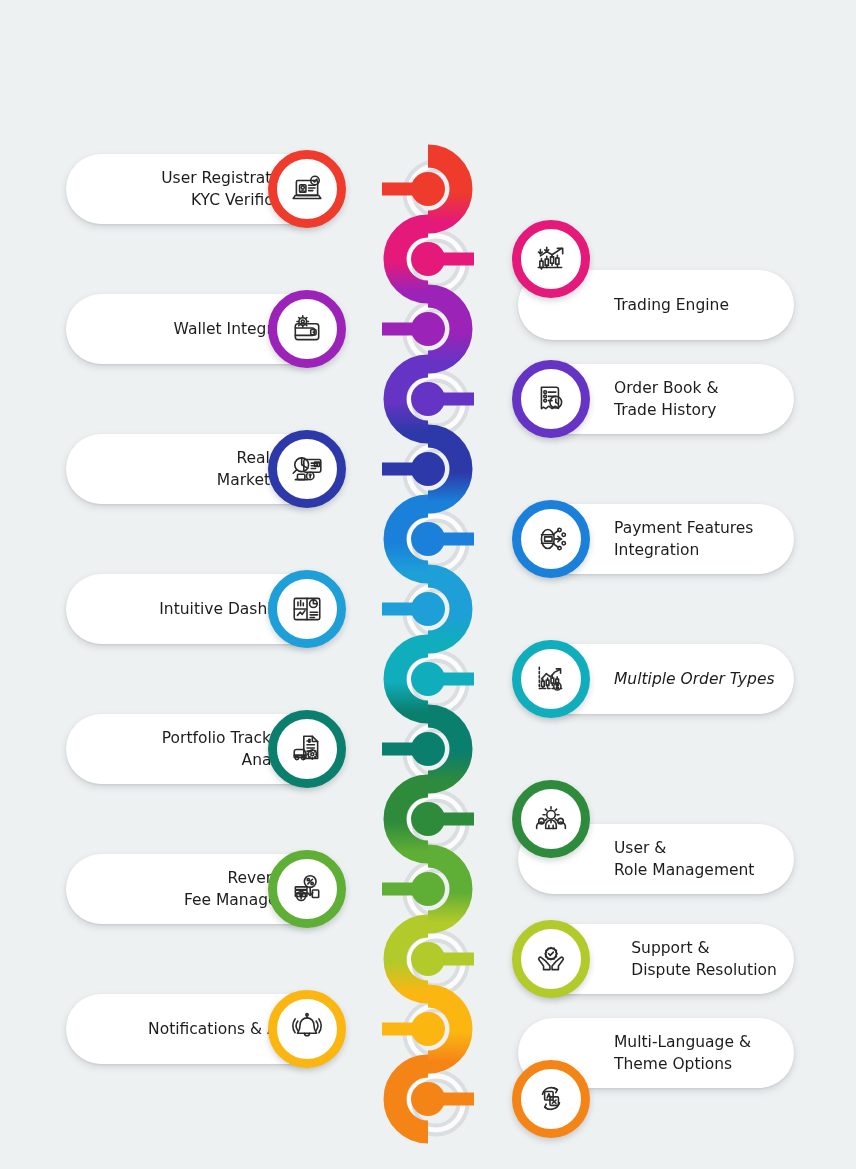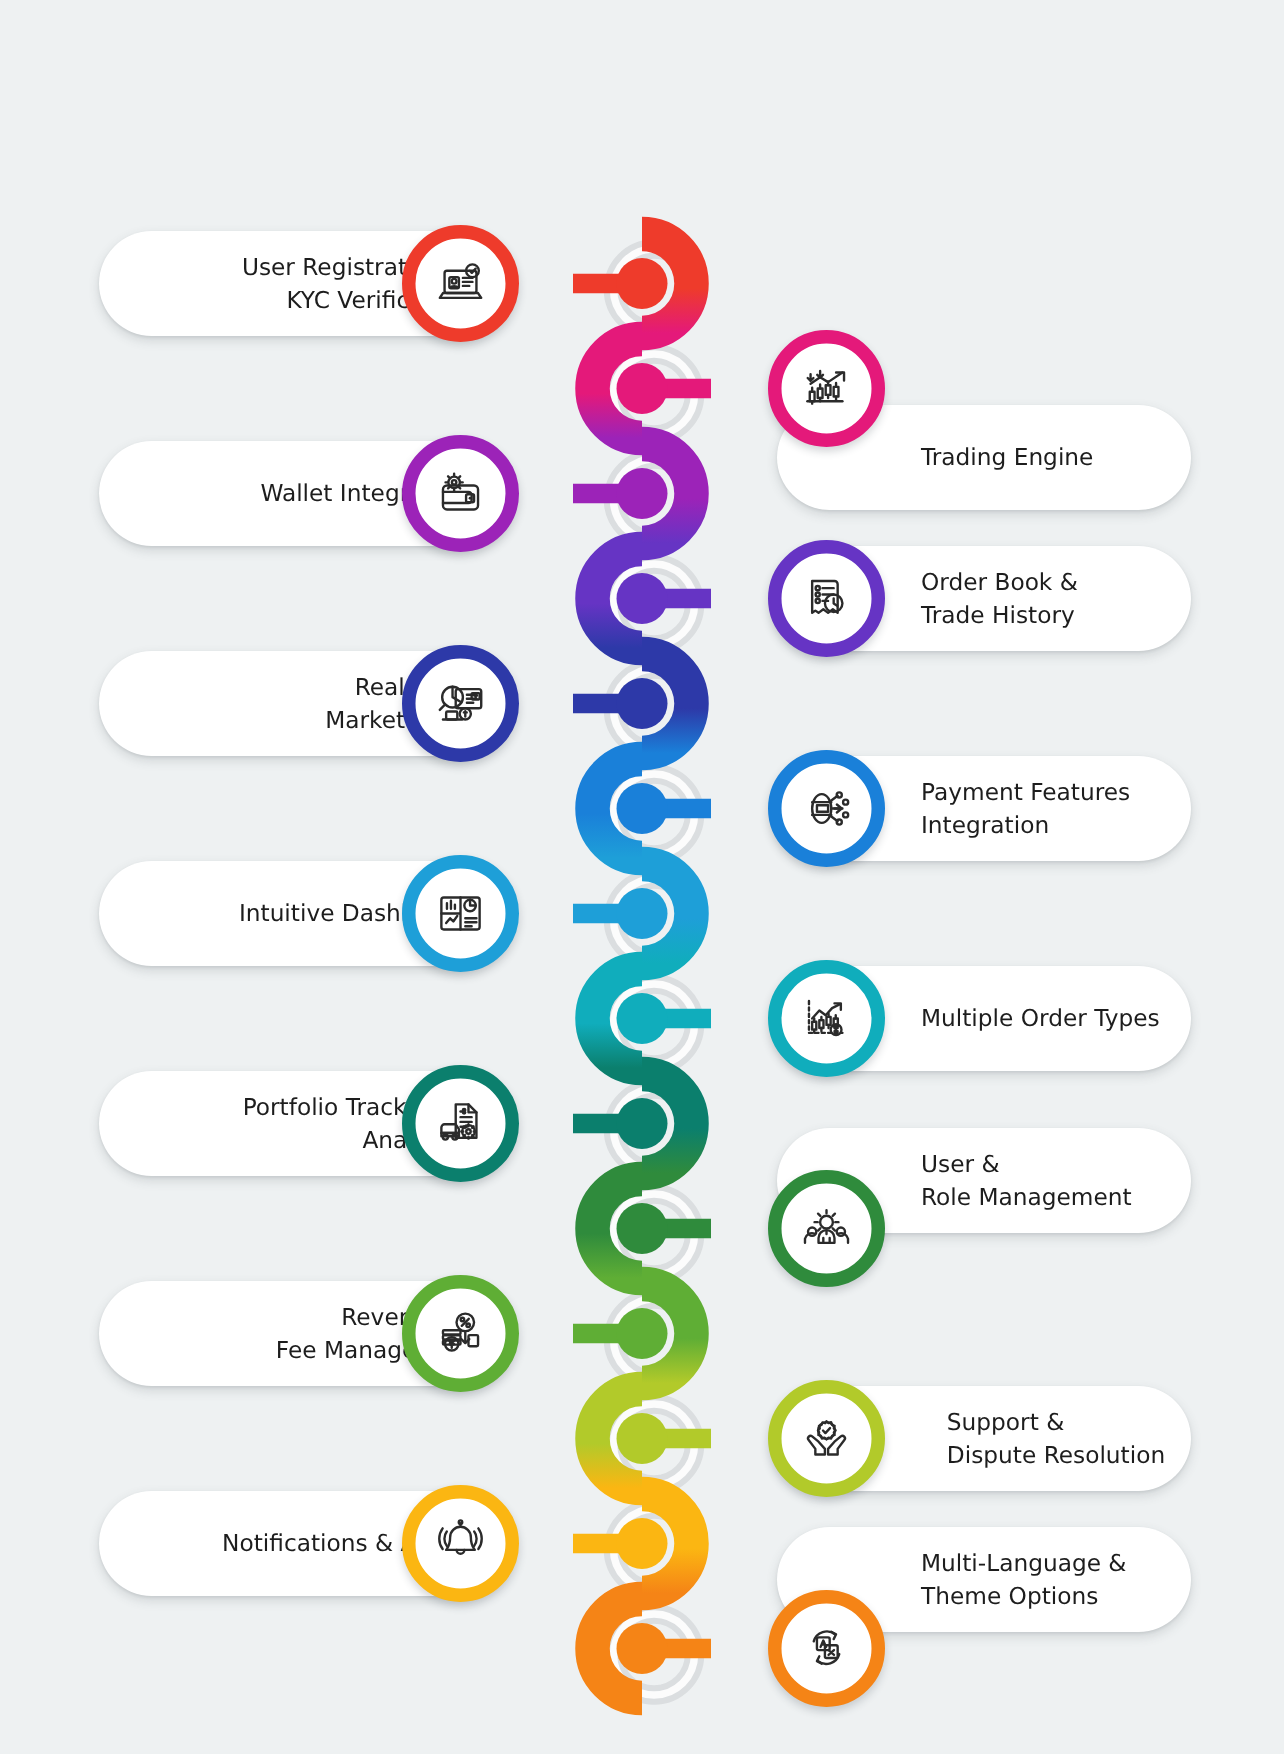--- a/index.html
+++ b/index.html
@@ -387,21 +387,21 @@
             <rect x="4" y="6" width="24" height="20" rx="1.5" fill="none" stroke="#2b2b2b" stroke-width="1.5" stroke-linecap="round" stroke-linejoin="round"></rect>
      <path d="M16 6v20M4 16h12" fill="none" stroke="#2b2b2b" stroke-width="1.5" stroke-linecap="round" stroke-linejoin="round"></path>
      <path d="M7.5 13V9.5M10 13V8M12.5 13v-2.5" fill="none" stroke="#2b2b2b" stroke-width="1.5" stroke-linecap="round" stroke-linejoin="round"></path>
      <circle cx="22" cy="11" r="3.6" fill="none" stroke="#2b2b2b" stroke-width="1.5" stroke-linecap="round" stroke-linejoin="round"></circle>
             <path d="M22 7.4V11h3.6" fill="none" stroke="#2b2b2b" stroke-width="1.5" stroke-linecap="round" stroke-linejoin="round"></path>
      <path d="M7 22l2.5-3 2 2 2.5-3.5" fill="none" stroke="#2b2b2b" stroke-width="1.5" stroke-linecap="round" stroke-linejoin="round"></path>
      <path d="M19 19h7M19 21.5h7M19 24h4" fill="none" stroke="#2b2b2b" stroke-width="1.5" stroke-linecap="round" stroke-linejoin="round"></path>
           </svg>
         </div>
       </div>
-      <div class="card right" style="top: 644px;">
+      <div class="card right" style="top: 644px; font-style: italic;">
         <div class="label">Multiple Order Types</div>
       </div>
       <div class="medallion" style="left: 512px; top: 640px; border: 9px solid rgb(16, 173, 188);">
         <div class="inner">
           <svg viewBox="0 0 32 32">
             <path d="M5 5v20h21" stroke-dasharray="2 2" fill="none" stroke="#2b2b2b" stroke-width="1.5" stroke-linecap="round" stroke-linejoin="round"></path>
      <rect x="7" y="18" width="2.6" height="5" fill="none" stroke="#2b2b2b" stroke-width="1.5" stroke-linecap="round" stroke-linejoin="round"></rect>
             <path d="M8.3 16v2M8.3 23v2" fill="none" stroke="#2b2b2b" stroke-width="1.5" stroke-linecap="round" stroke-linejoin="round"></path>
      <rect x="11.5" y="17" width="2.6" height="5" fill="none" stroke="#2b2b2b" stroke-width="1.5" stroke-linecap="round" stroke-linejoin="round"></rect>
             <path d="M12.8 15v2M12.8 22v2" fill="none" stroke="#2b2b2b" stroke-width="1.5" stroke-linecap="round" stroke-linejoin="round"></path>
@@ -431,21 +431,21 @@
      <path d="M4 22v-3.5a2 2 0 012-2h7l2 3v2.5z" fill="none" stroke="#2b2b2b" stroke-width="1.5" stroke-linecap="round" stroke-linejoin="round"></path>
             <path d="M4 22h11v2H4z" fill="none" stroke="#2b2b2b" stroke-width="1.5" stroke-linecap="round" stroke-linejoin="round"></path>
      <circle cx="6.5" cy="24.5" r="1.6" fill="none" stroke="#2b2b2b" stroke-width="1.5" stroke-linecap="round" stroke-linejoin="round"></circle>
             <circle cx="12.5" cy="24.5" r="1.6" fill="none" stroke="#2b2b2b" stroke-width="1.5" stroke-linecap="round" stroke-linejoin="round"></circle>
      <circle cx="21" cy="21" r="4" fill="none" stroke="#2b2b2b" stroke-width="1.5" stroke-linecap="round" stroke-linejoin="round"></circle>
             <circle cx="21" cy="21" r="1.4" fill="none" stroke="#2b2b2b" stroke-width="1.5" stroke-linecap="round" stroke-linejoin="round"></circle>
      <path d="M21 16.5v1.2M21 24.3v1.2M25.5 21h-1.2M17.7 21h-1.2M24.2 17.8l-.9.9M18.8 23.2l-.9.9M24.2 24.2l-.9-.9M18.8 18.8l-.9-.9" fill="none" stroke="#2b2b2b" stroke-width="1.5" stroke-linecap="round" stroke-linejoin="round"></path>
           </svg>
         </div>
       </div>
-      <div class="card right" style="top: 752px;">
+      <div class="card right" style="top: 824px;">
         <div class="label">User &amp;
 Role Management</div>
       </div>
       <div class="medallion" style="left: 512px; top: 780px; border: 9px solid rgb(47, 139, 60);">
         <div class="inner">
           <svg viewBox="0 0 32 32">
             <circle cx="16" cy="12" r="4" fill="none" stroke="#2b2b2b" stroke-width="1.5" stroke-linecap="round" stroke-linejoin="round"></circle>
      <path d="M16 4.5v2M16 17.5v2M23.5 12h-2M10.5 12h-2M21.3 6.7l-1.4 1.4M12.1 15.9l-1.4 1.4M21.3 17.3l-1.4-1.4M12.1 8.1l-1.4-1.4" fill="none" stroke="#2b2b2b" stroke-width="1.5" stroke-linecap="round" stroke-linejoin="round"></path>
      <path d="M11 25v-3a5 5 0 0110 0v3z" fill="none" stroke="#2b2b2b" stroke-width="1.5" stroke-linecap="round" stroke-linejoin="round"></path>
             <path d="M14 25v-3M18 25v-3" fill="none" stroke="#2b2b2b" stroke-width="1.5" stroke-linecap="round" stroke-linejoin="round"></path>

